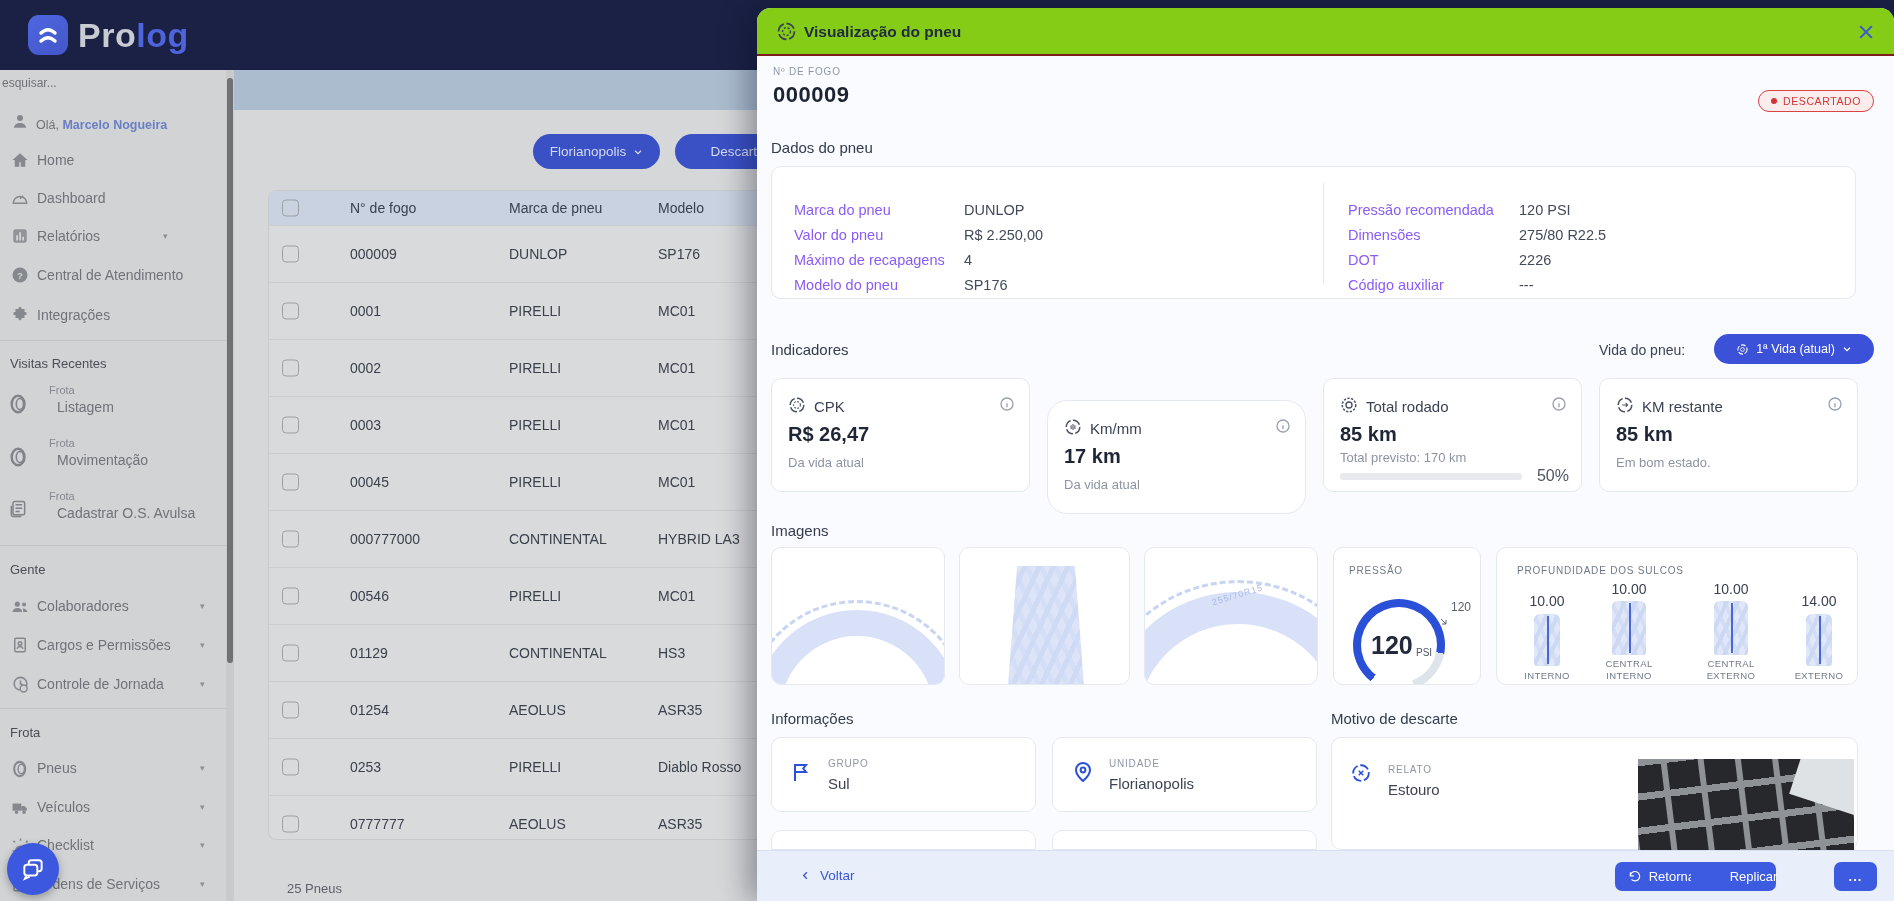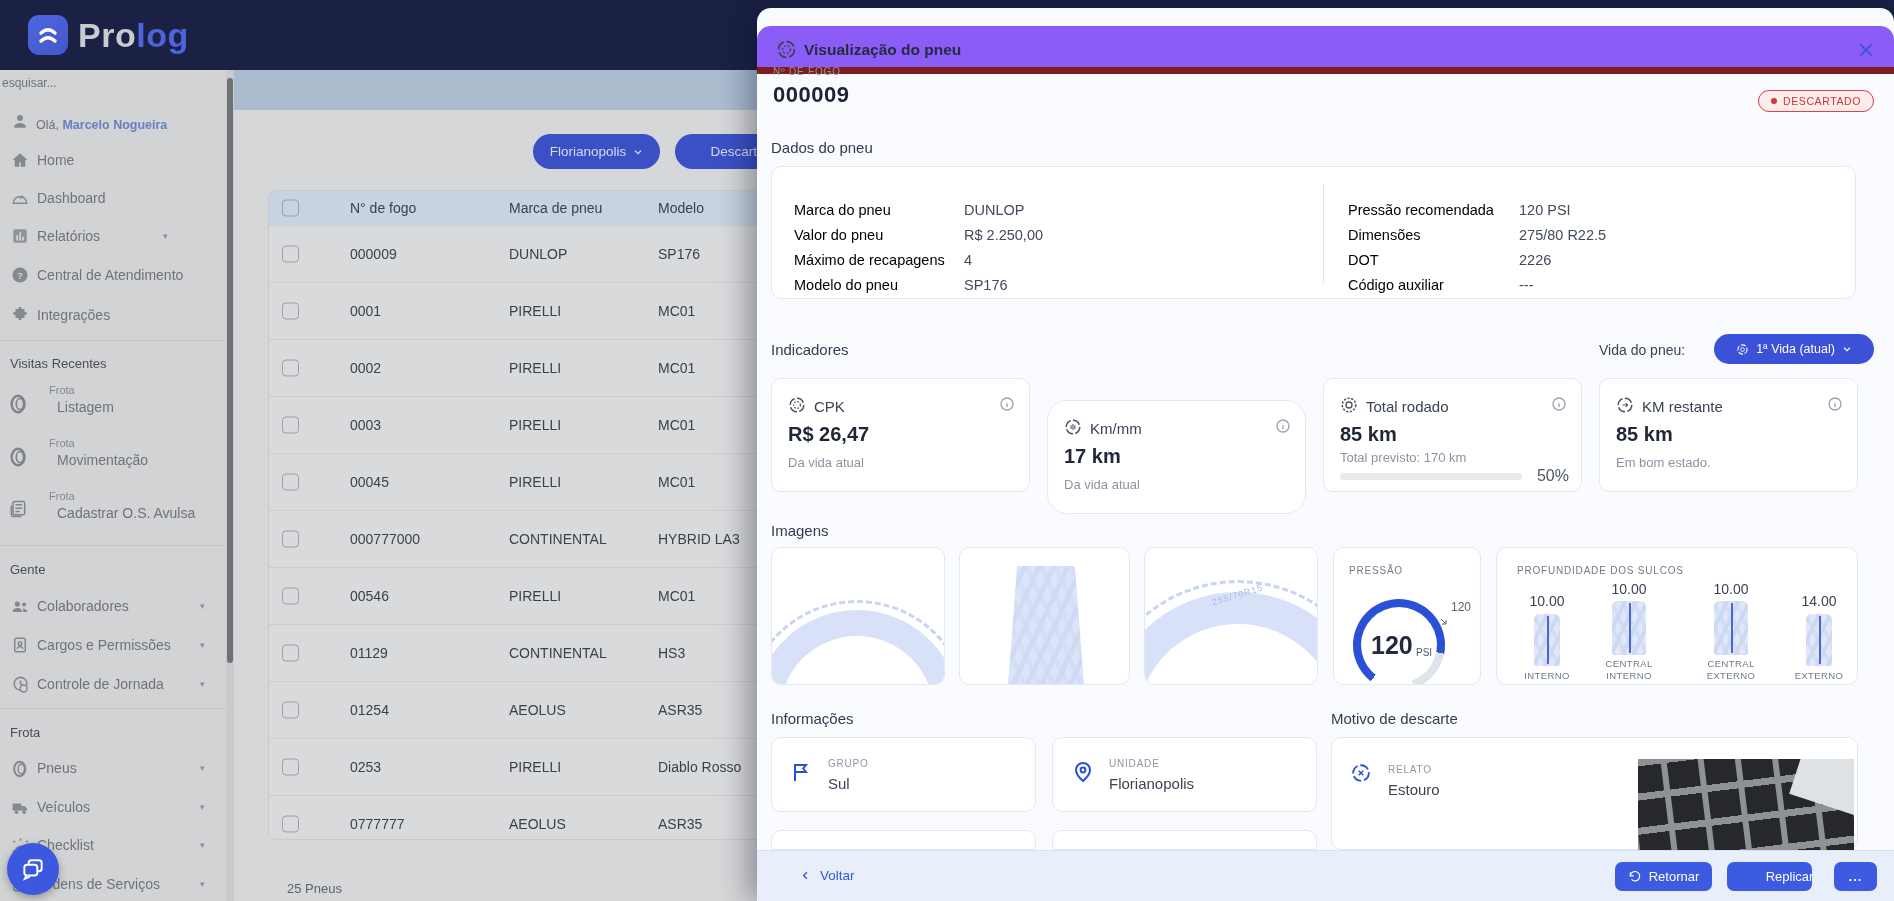--- a/index.html
+++ b/index.html
@@ -51,34 +51,34 @@
   .cell-model{position:absolute;left:389px;top:50%;transform:translateY(-50%);}
   .chk{position:absolute;left:13px;top:50%;transform:translateY(-50%);width:17px;height:17px;
        border:1.5px solid #9d9fa5;border-radius:4px;background:transparent;}
   .count-label{left:287px;top:881px;font-size:13px;color:#5d626a;}
   .fab{left:7px;top:843px;width:52px;height:52px;border-radius:50%;background:#3c58de;
        display:flex;align-items:center;justify-content:center;box-shadow:0 3px 8px rgba(0,0,0,.3);}
 
   
   .drawer{left:757px;top:8px;width:1137px;height:893px;background:#fafbfe;
       border-radius:14px 14px 0 0;box-shadow:-10px 0 28px rgba(10,15,40,.35);}
-  .dw-head{position:absolute;left:0;top:18px;width:100%;height:48px;background:#8b5cf6;
-      border-bottom:7px solid #7f1d1d;border-radius:14px 14px 0 0;}
+  .dw-head{position:absolute;left:0;top:0;width:100%;height:48px;background:#84cc16;
+      border-bottom:2px solid #7f1d1d;border-radius:14px 14px 0 0;}
   .dw-title{position:absolute;left:47px;top:15px;font-size:15.5px;color:#232b41;font-weight:bold;}
   .tire-ic{color:#3a4356;}
   .dw-close{position:absolute;right:18px;top:14px;width:20px;height:20px;color:#3b57d1;cursor:pointer;}
   .cap-label{font-size:10px;letter-spacing:.8px;color:#8e96a6;}
   .fire-big{position:absolute;left:16px;top:74px;font-size:22px;font-weight:bold;color:#1c2434;letter-spacing:.5px;}
   .badge{position:absolute;right:20px;top:82px;height:22px;padding:0 12px;border-radius:12px;
       background:#fdecec;border:1px solid #d84343;color:#cf3636;font-size:10.5px;letter-spacing:.6px;
       display:flex;align-items:center;gap:6px;}
   .badge .dot{width:6px;height:6px;border-radius:50%;background:#cf3636;}
   .sec-title{position:absolute;font-size:15px;color:#333b4e;}
   .panel{position:absolute;background:#ffffff;border:1px solid #e4e9f1;border-radius:10px;}
-  .fld-label{position:absolute;font-size:14.5px;color:#000000;white-space:nowrap;}
+  .fld-label{position:absolute;font-size:14.5px;color:#8b5cf6;white-space:nowrap;}
   .fld-value{position:absolute;font-size:14.5px;color:#424a5b;white-space:nowrap;}
   .vdiv{position:absolute;width:1px;background:#e4e9f1;}
   .vida-label{position:absolute;font-size:14px;color:#3a4254;}
   .vida-pill{position:absolute;height:30px;border-radius:16px;background:#3b51d8;color:#fff;
       font-size:12.5px;display:flex;align-items:center;justify-content:center;gap:7px;cursor:pointer;}
   .ind-card{position:absolute;width:259px;height:114px;background:#fff;border:1px solid #e4e9f1;border-radius:10px;}
   .ind-title{position:absolute;left:42px;top:19px;font-size:15px;color:#3a4254;}
   .ind-icon{position:absolute;left:16px;top:17px;width:18px;height:18px;color:#4a5264;}
   .info-i{position:absolute;right:14px;top:17px;width:16px;height:16px;color:#9aa1b0;}
   .ind-value{position:absolute;left:16px;top:44px;font-size:20px;font-weight:bold;color:#1f2737;}
@@ -652,21 +652,21 @@
           </svg>
         <span>Voltar</span>
       </span>
       <span class="btn" style="left:858px;width:97px;">
         <svg width="14" height="14" viewBox="0 0 24 24" fill="none" stroke="#fff" stroke-width="2">
             <path d="M4 10a8 8 0 1 1 2 6"></path>
             <path d="M4 4v6h6"></path>
           </svg>
         <span>Retornar</span>
       </span>
-      <span class="btn" style="left:970px;width:85px;gap:40px;">
+      <span class="btn" style="left:934px;width:85px;gap:40px;">
         <svg width="14" height="14" viewBox="0 0 24 24" fill="none" stroke="#fff" stroke-width="2">
             <rect x="8" y="8" width="13" height="13" rx="2"></rect>
             <path d="M5 16H4a2 2 0 0 1-2-2V4a2 2 0 0 1 2-2h10a2 2 0 0 1 2 2v1"></path>
             <path d="M14.5 11.5v4M12.5 13.5h4"></path>
           </svg>
         <span>Replicar</span>
       </span>
       <span class="btn" style="left:1077px;width:43px;font-weight:bold;letter-spacing:1px;">
         <span>...</span>
       </span>

